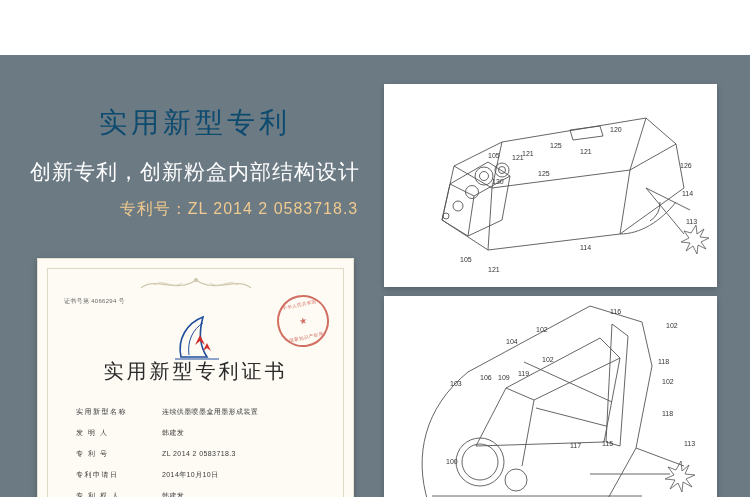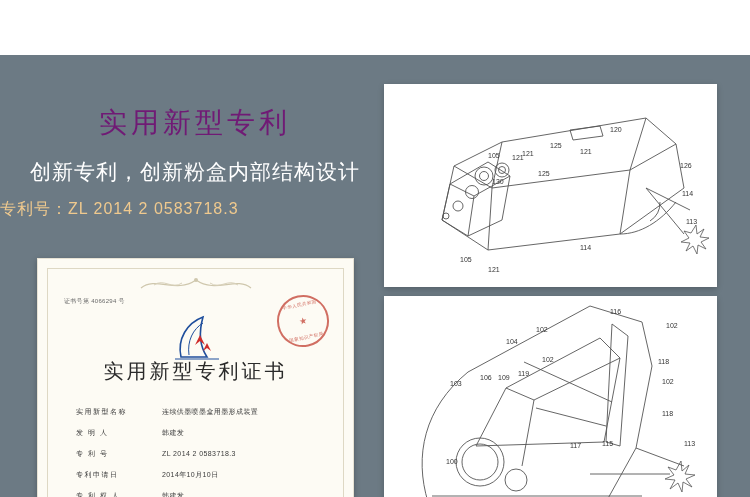--- a/index.html
+++ b/index.html
@@ -27,44 +27,45 @@
     height: 442px;
     background: #6c7a84;
   }
   
   .headline {
     position: absolute;
     left: 0;
     top: 104px;
     width: 390px;
     text-align: center;
-    color: #701a75;
+    color: #0c4a6e;
     font-size: 28px;
     letter-spacing: 4px;
     font-weight: normal;
   }
   .subline {
     position: absolute;
     left: 0;
     top: 158px;
     width: 390px;
     text-align: center;
     color: #ffffff;
     font-size: 21px;
     letter-spacing: 1px;
   }
   .patent-no {
     position: absolute;
     left: 0;
     top: 199px;
     width: 390px;
-    text-align: left;
+    text-align: center;
     color: #efc98e;
     font-size: 16px;
     letter-spacing: 1px;
+    padding-left: 44px;
   }
 
   
   .certificate {
     position: absolute;
     left: 37px;
     top: 258px;
     width: 315px;
     height: 250px;
     background: #fdfbf4;

